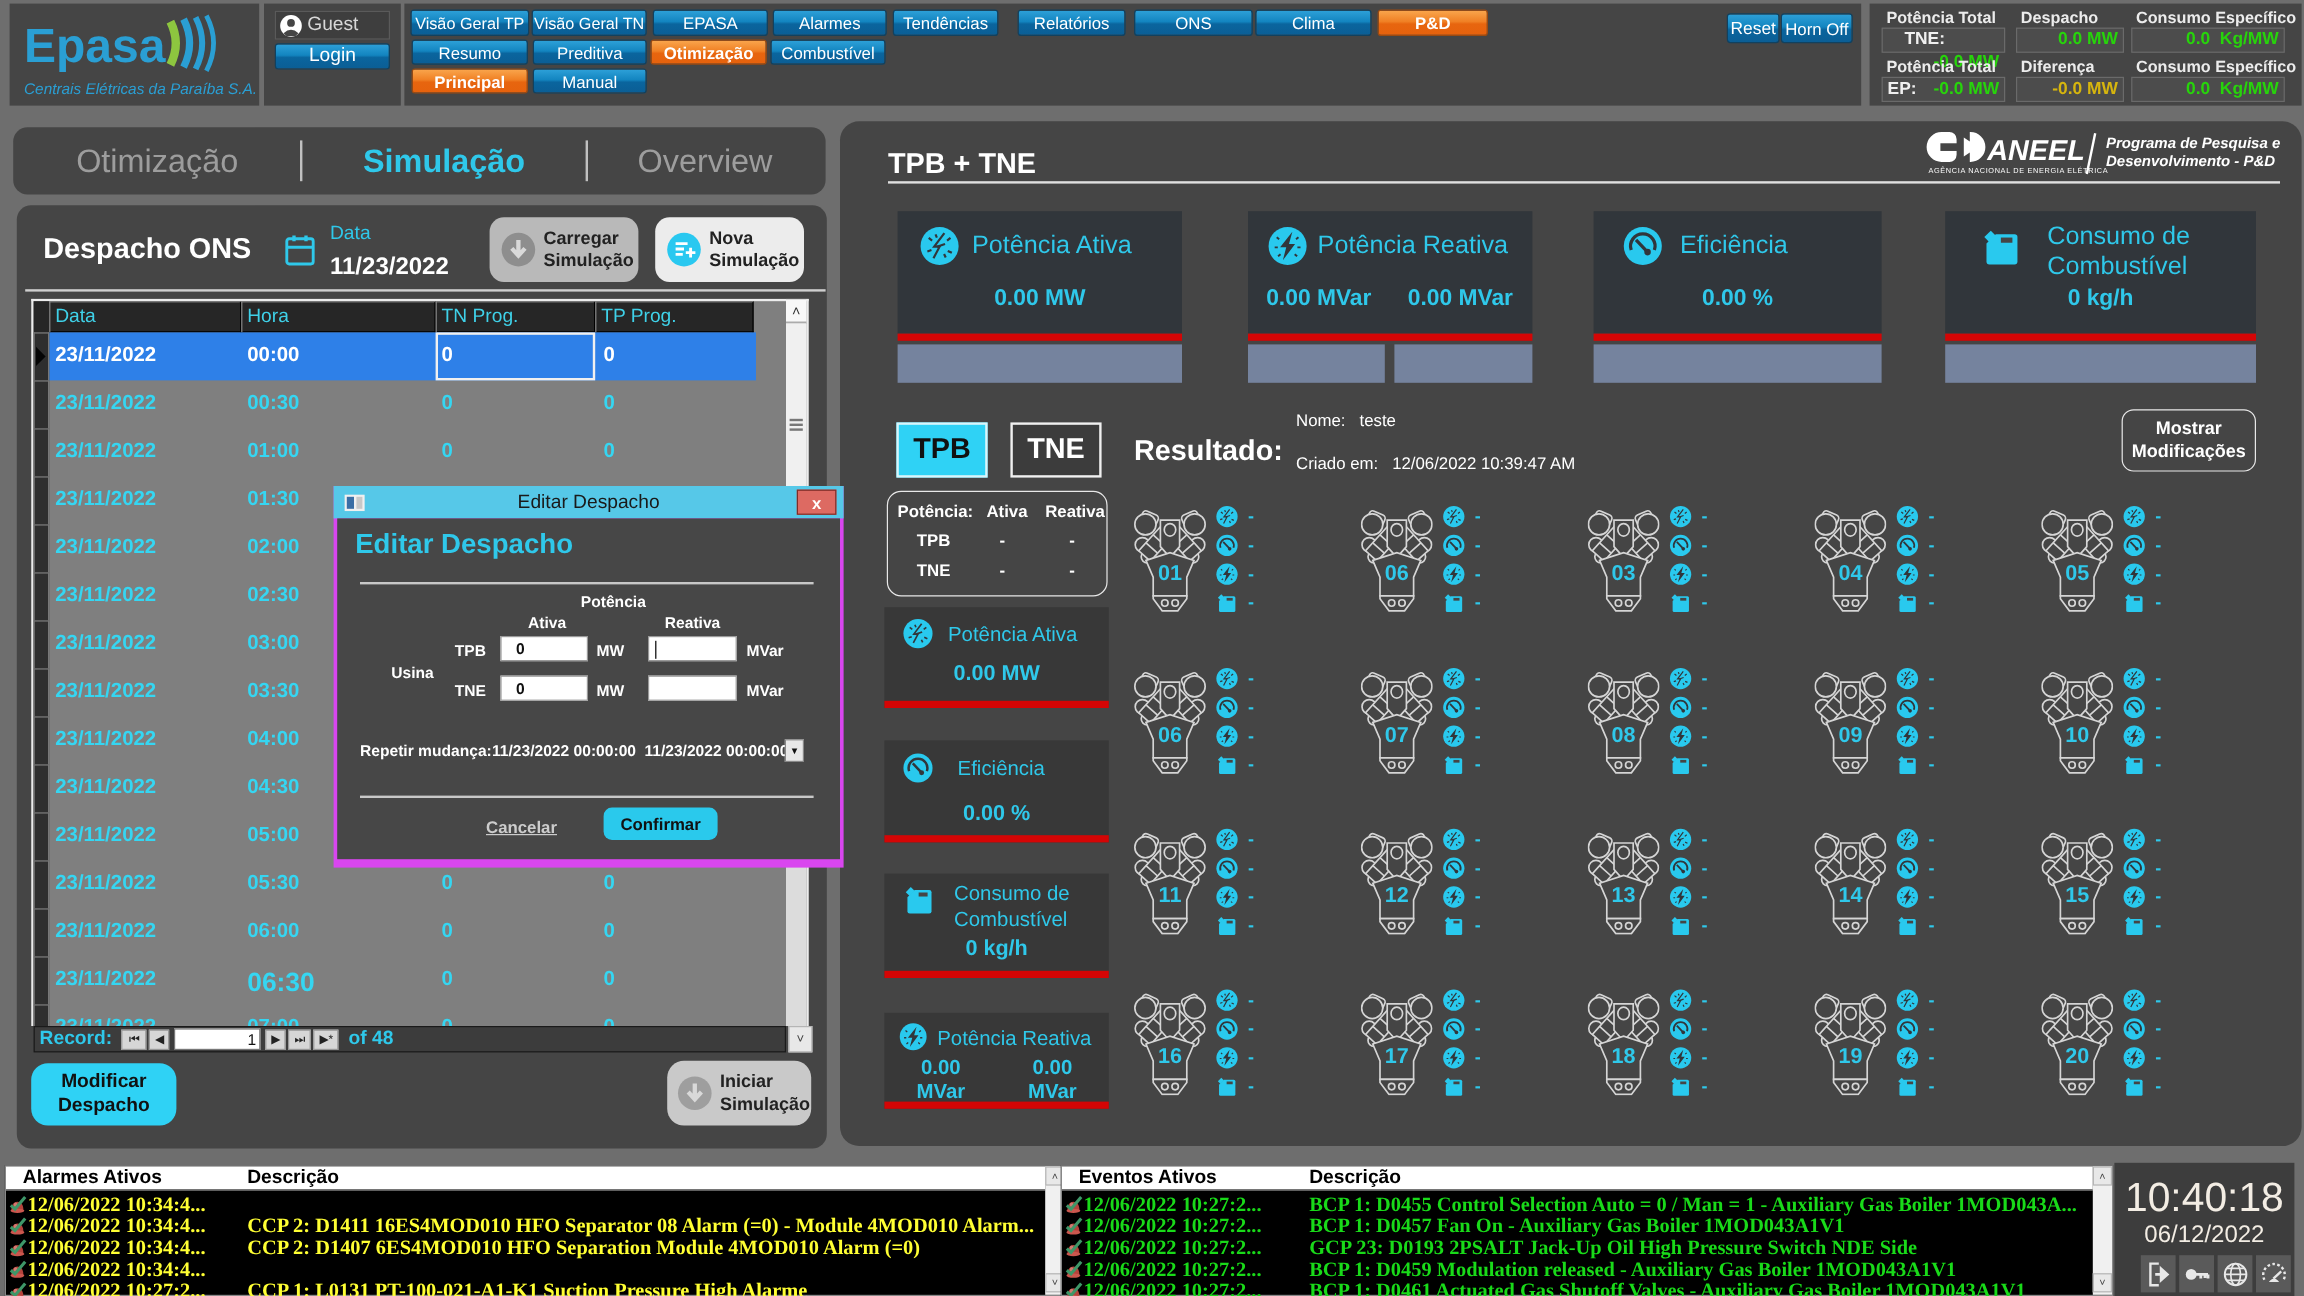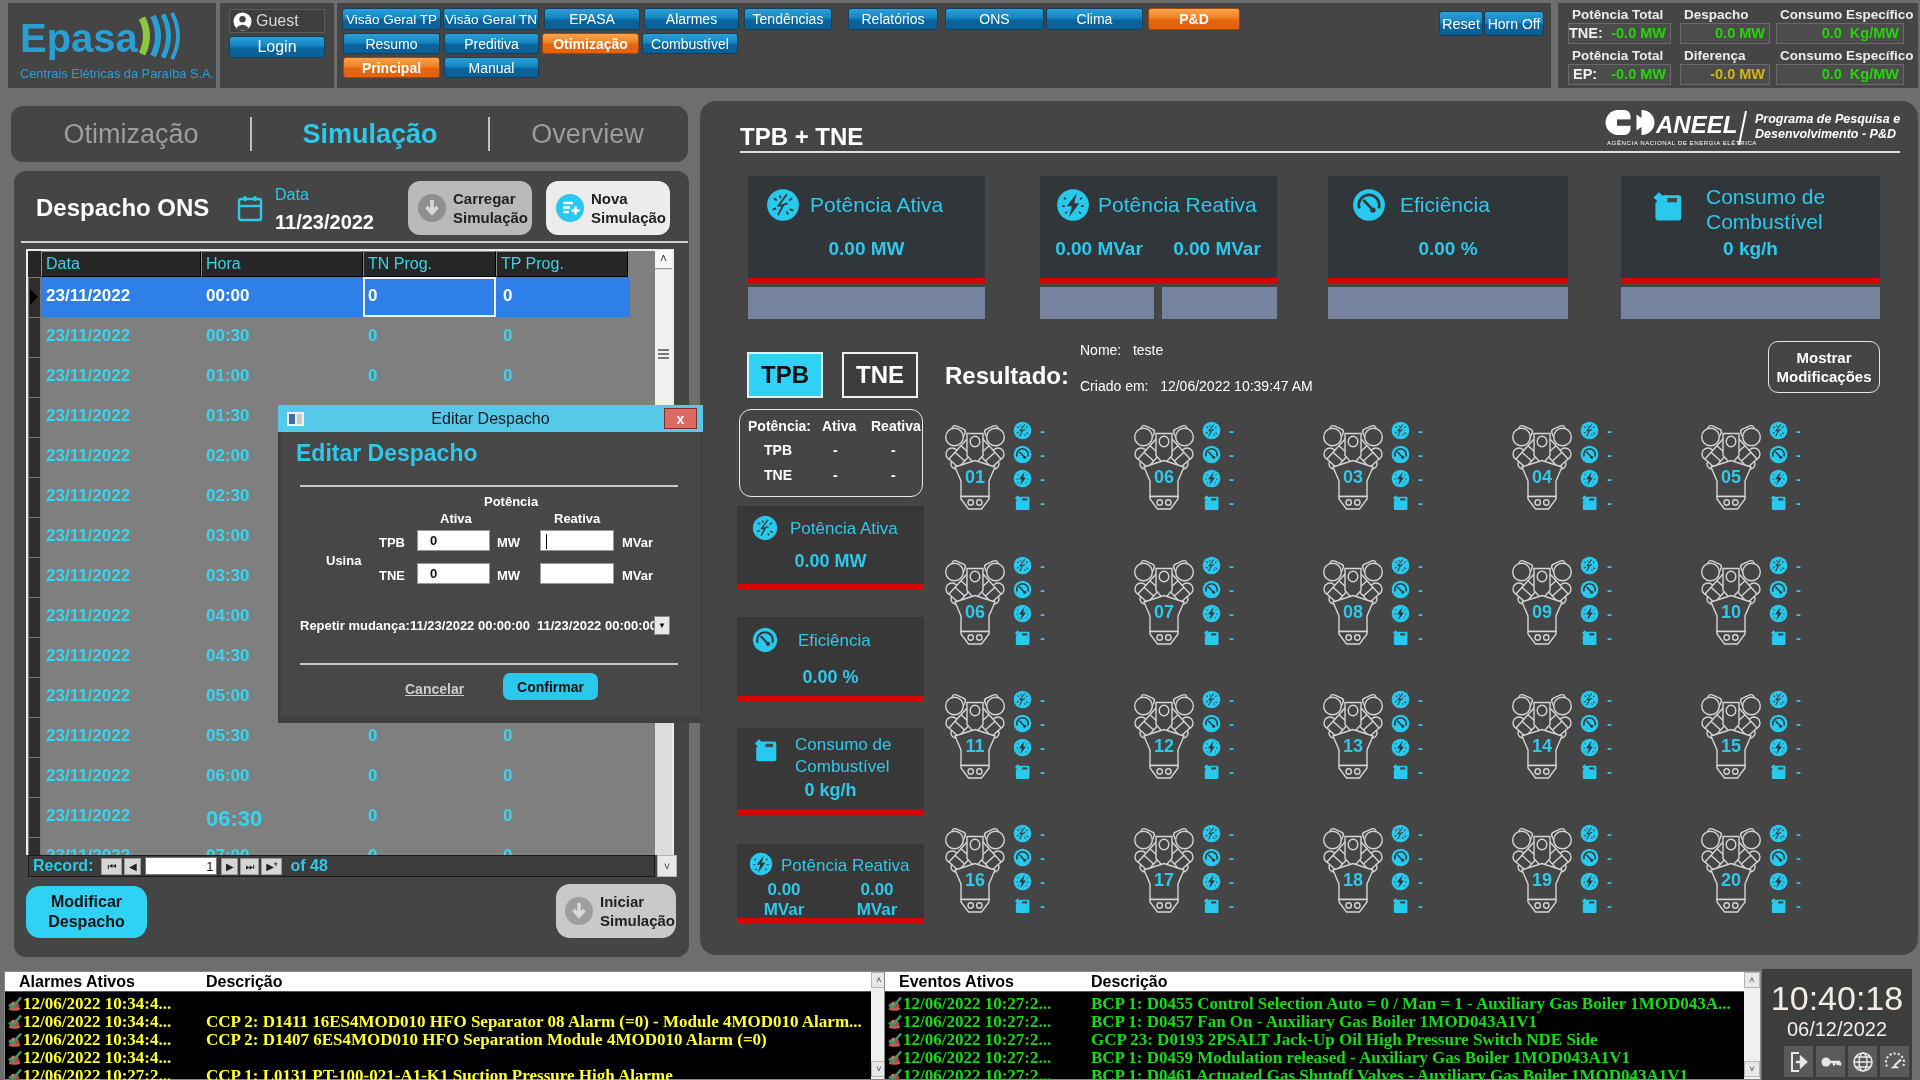--- a/index.html
+++ b/index.html
@@ -24,21 +24,21 @@
 <body>
 
 <div class="box" style="left:8px; top:3px; width:208px; height:85px;">
   <svg class="abs" style="left:10px; top:8px;" width="170" height="50" viewBox="0 0 170 50">
     <text x="2" y="41" font-family="Liberation Sans" font-weight="bold" font-size="40" fill="#2a9fd4">Epasa</text>
     <path d="M124 7 Q133 25 124 43" stroke="#8dc63f" stroke-width="7" fill="none"></path>
     <path d="M135 5 Q145 25 135 45" stroke="#2a9fd4" stroke-width="6" fill="none"></path>
     <path d="M145 3.5 Q156 25 145 46.5" stroke="#2a9fd4" stroke-width="5" fill="none"></path>
     <path d="M154 2 Q166 25 154 48" stroke="#2a9fd4" stroke-width="4" fill="none"></path>
   </svg>
-  <div class="abs" style="left:12px; top:63px; white-space:nowrap; font-size:12.8px; color:#2a9fd4;">Centrais Elétricas da Paraíba S.A.</div>
+  <div class="abs" style="left:12px; top:63px; white-space:nowrap; font-style:italic; font-size:12.8px; color:#2a9fd4;">Centrais Elétricas da Paraíba S.A.</div>
 </div>
 
 <div class="box" style="left:220px; top:3px; width:114px; height:85px;">
   <div class="abs" style="left:9px; top:6px; width:96px; height:24px; background:#3e3e3e; border:1px solid #5a5a5a; display:flex; align-items:center;">
     <svg width="19" height="19" style="margin-left:3px;" viewBox="0 0 20 20">
       <circle cx="10" cy="10" r="9.5" fill="#fff"></circle>
       <circle cx="10" cy="7.5" r="3.4" fill="#454545"></circle>
       <path d="M3.5 16.5 Q10 10.5 16.5 16.5 L14 19 H6 Z" fill="#454545"></path>
     </svg>
     <span style="color:#d8d8d8; font-size:16px; margin-left:4px;">Guest</span>
@@ -61,21 +61,21 @@
   <div class="btn-orange" style="left:205px; top:30px; width:97px; height:21px;">Otimização</div>
   <div class="btn-blue" style="left:305px; top:30px; width:96px; height:21px;">Combustível</div>
   <div class="btn-orange" style="left:6px; top:54px; width:97px; height:21px;">Principal</div>
   <div class="btn-blue" style="left:107px; top:54px; width:95px; height:21px;">Manual</div>
   <div class="btn-blue" style="left:1102px; top:8px; width:44px; height:25px; font-size:14.5px;">Reset</div>
   <div class="btn-blue" style="left:1147px; top:8px; width:60px; height:25px; font-size:14px;">Horn Off</div>
 </div>
 
 <div class="box" style="left:1558px; top:3px; width:360px; height:85px;">
   <div class="abs" style="left:14px; top:4px; font-size:13.5px; font-weight:bold; color:#ececec; white-space:nowrap;">Potência Total</div>
-  <div class="abs" style="left:10px; top:20px; width:103px; height:21px; background:#4c4c4c; border:1px solid #6a6a6a; font-size:14.5px; font-weight:bold; white-space:nowrap; line-height:19px;"><span style="color:#f0f0f0; margin-left:0;">TNE:</span><span style="color:#27d40b; float:right; margin-right:4px;">-0.0 MW</span></div>
+  <div class="abs" style="left:10px; top:20px; width:103px; height:21px; background:#4c4c4c; border:1px solid #6a6a6a; font-size:14.5px; font-weight:bold; white-space:nowrap; line-height:19px;"><span style="color:#f0f0f0; margin-left:18px;">TNE:</span><span style="color:#27d40b; float:right; margin-right:4px;">-0.0 MW</span></div>
   <div class="abs" style="left:14px; top:45px; font-size:13.5px; font-weight:bold; color:#ececec; white-space:nowrap;">Potência Total</div>
   <div class="abs" style="left:10px; top:61px; width:103px; height:21px; background:#4c4c4c; border:1px solid #6a6a6a; font-size:14.5px; font-weight:bold; white-space:nowrap; line-height:19px;"><span style="color:#f0f0f0; margin-left:4px;">EP:</span><span style="color:#27d40b; float:right; margin-right:4px;">-0.0 MW</span></div>
 
   <div class="abs" style="left:126px; top:4px; font-size:13.5px; font-weight:bold; color:#ececec; white-space:nowrap;">Despacho</div>
   <div class="abs" style="left:122px; top:20px; width:90px; height:21px; background:#4c4c4c; border:1px solid #6a6a6a; font-size:14.5px; font-weight:bold; text-align:right; white-space:nowrap; line-height:19px;"><span style="color:#27d40b; margin-right:4px;">0.0 MW</span></div>
   <div class="abs" style="left:126px; top:45px; font-size:13.5px; font-weight:bold; color:#ececec; white-space:nowrap;">Diferença</div>
   <div class="abs" style="left:122px; top:61px; width:90px; height:21px; background:#4c4c4c; border:1px solid #6a6a6a; font-size:14.5px; font-weight:bold; text-align:right; white-space:nowrap; line-height:19px;"><span style="color:#d6b50e; margin-right:4px;">-0.0 MW</span></div>
 
   <div class="abs" style="left:222px; top:4px; font-size:13.5px; font-weight:bold; color:#ececec; white-space:nowrap;">Consumo Específico</div>
   <div class="abs" style="left:218px; top:20px; width:128px; height:21px; background:#4c4c4c; border:1px solid #6a6a6a; font-size:14.5px; font-weight:bold; text-align:right; white-space:nowrap; line-height:19px;"><span style="color:#27d40b; margin-right:4px;">0.0&nbsp; Kg/MW</span></div>
@@ -1502,21 +1502,21 @@
     </svg>
   </div>
 <div class="abs" style="left:1880px; top:1046px; width:29px; height:31px; background:#5a5a5a; display:flex; align-items:center; justify-content:center;">
     <svg width="24" height="24" viewBox="0 0 24 24">
       <path d="M4 16.5 A 9 9 0 1 1 20 16.5" fill="none" stroke="#e8e8e8" stroke-width="2" stroke-dasharray="2.2 2"></path>
       <path d="M11.5 15.5 L18 9.5" stroke="#e8e8e8" stroke-width="2"></path>
       <path d="M9.5 17.5 q2.5 -2.5 5 0 l-5 0 Z" fill="#e8e8e8" stroke="#e8e8e8" stroke-width="1.5"></path>
     </svg>
   </div>
 
-<div class="abs" style="left:278px; top:405px; width:425px; height:318px; background:#404040;">
+<div class="abs" style="left:278px; top:405px; width:425px; height:318px; background:#d946ef;">
   <div class="abs" style="left:0px; top:0px; width:425px; height:27px; background:#56c8e8; display:flex; align-items:center;">
     <svg width="17" height="14" style="margin-left:9px;" viewBox="0 0 17 14">
         <rect x="0" y="0" width="17" height="14" fill="#f0f0f0"></rect>
         <rect x="2" y="2" width="6" height="10" fill="#3a6ea5"></rect>
         <rect x="10" y="2" width="5" height="10" fill="#c8c8c8"></rect>
       </svg>
     <div class="abs" style="left:0; width:100%; text-align:center; font-size:16px; color:#1a1a1a;">Editar Despacho</div>
     <div class="abs" style="right:6px; top:3px; width:33px; height:21px; background:#dd6a62; border:1px solid #7e2d28; display:flex; align-items:center; justify-content:center; color:#fff; font-weight:bold; font-size:14px;">x</div>
   </div>
   <div class="abs" style="left:3px; top:27px; width:419px; height:284px; background:#474747;">

